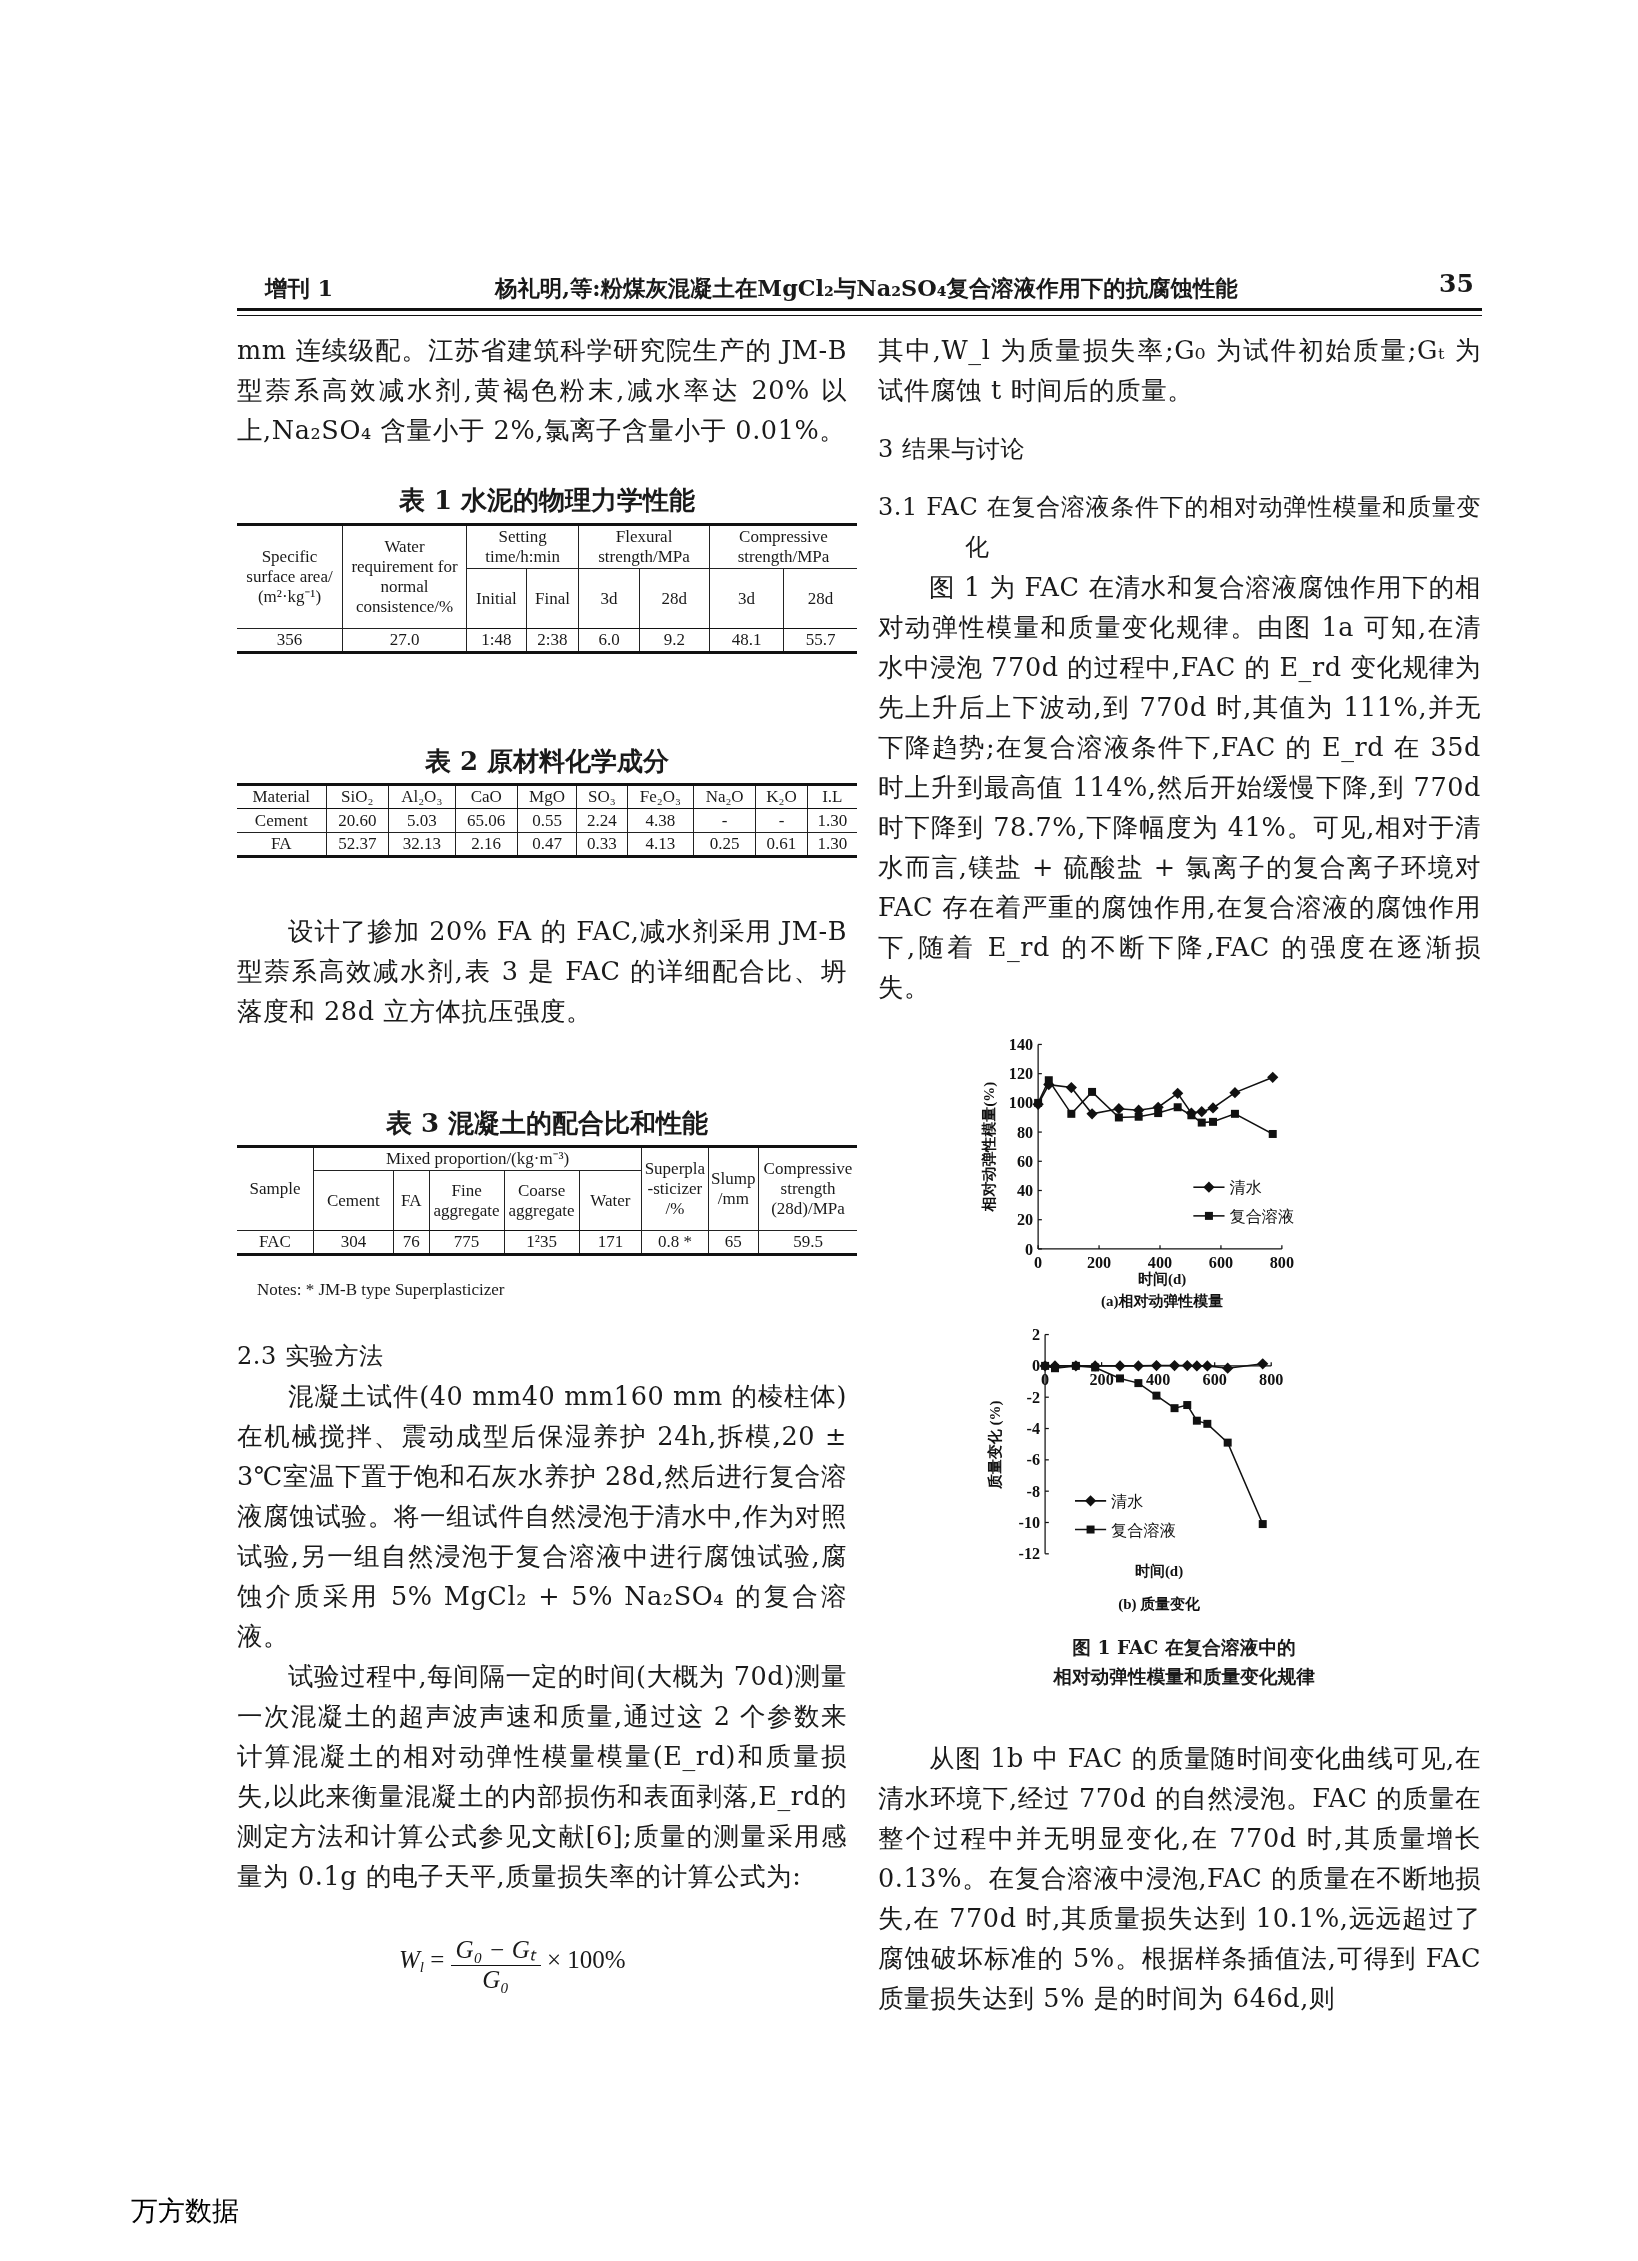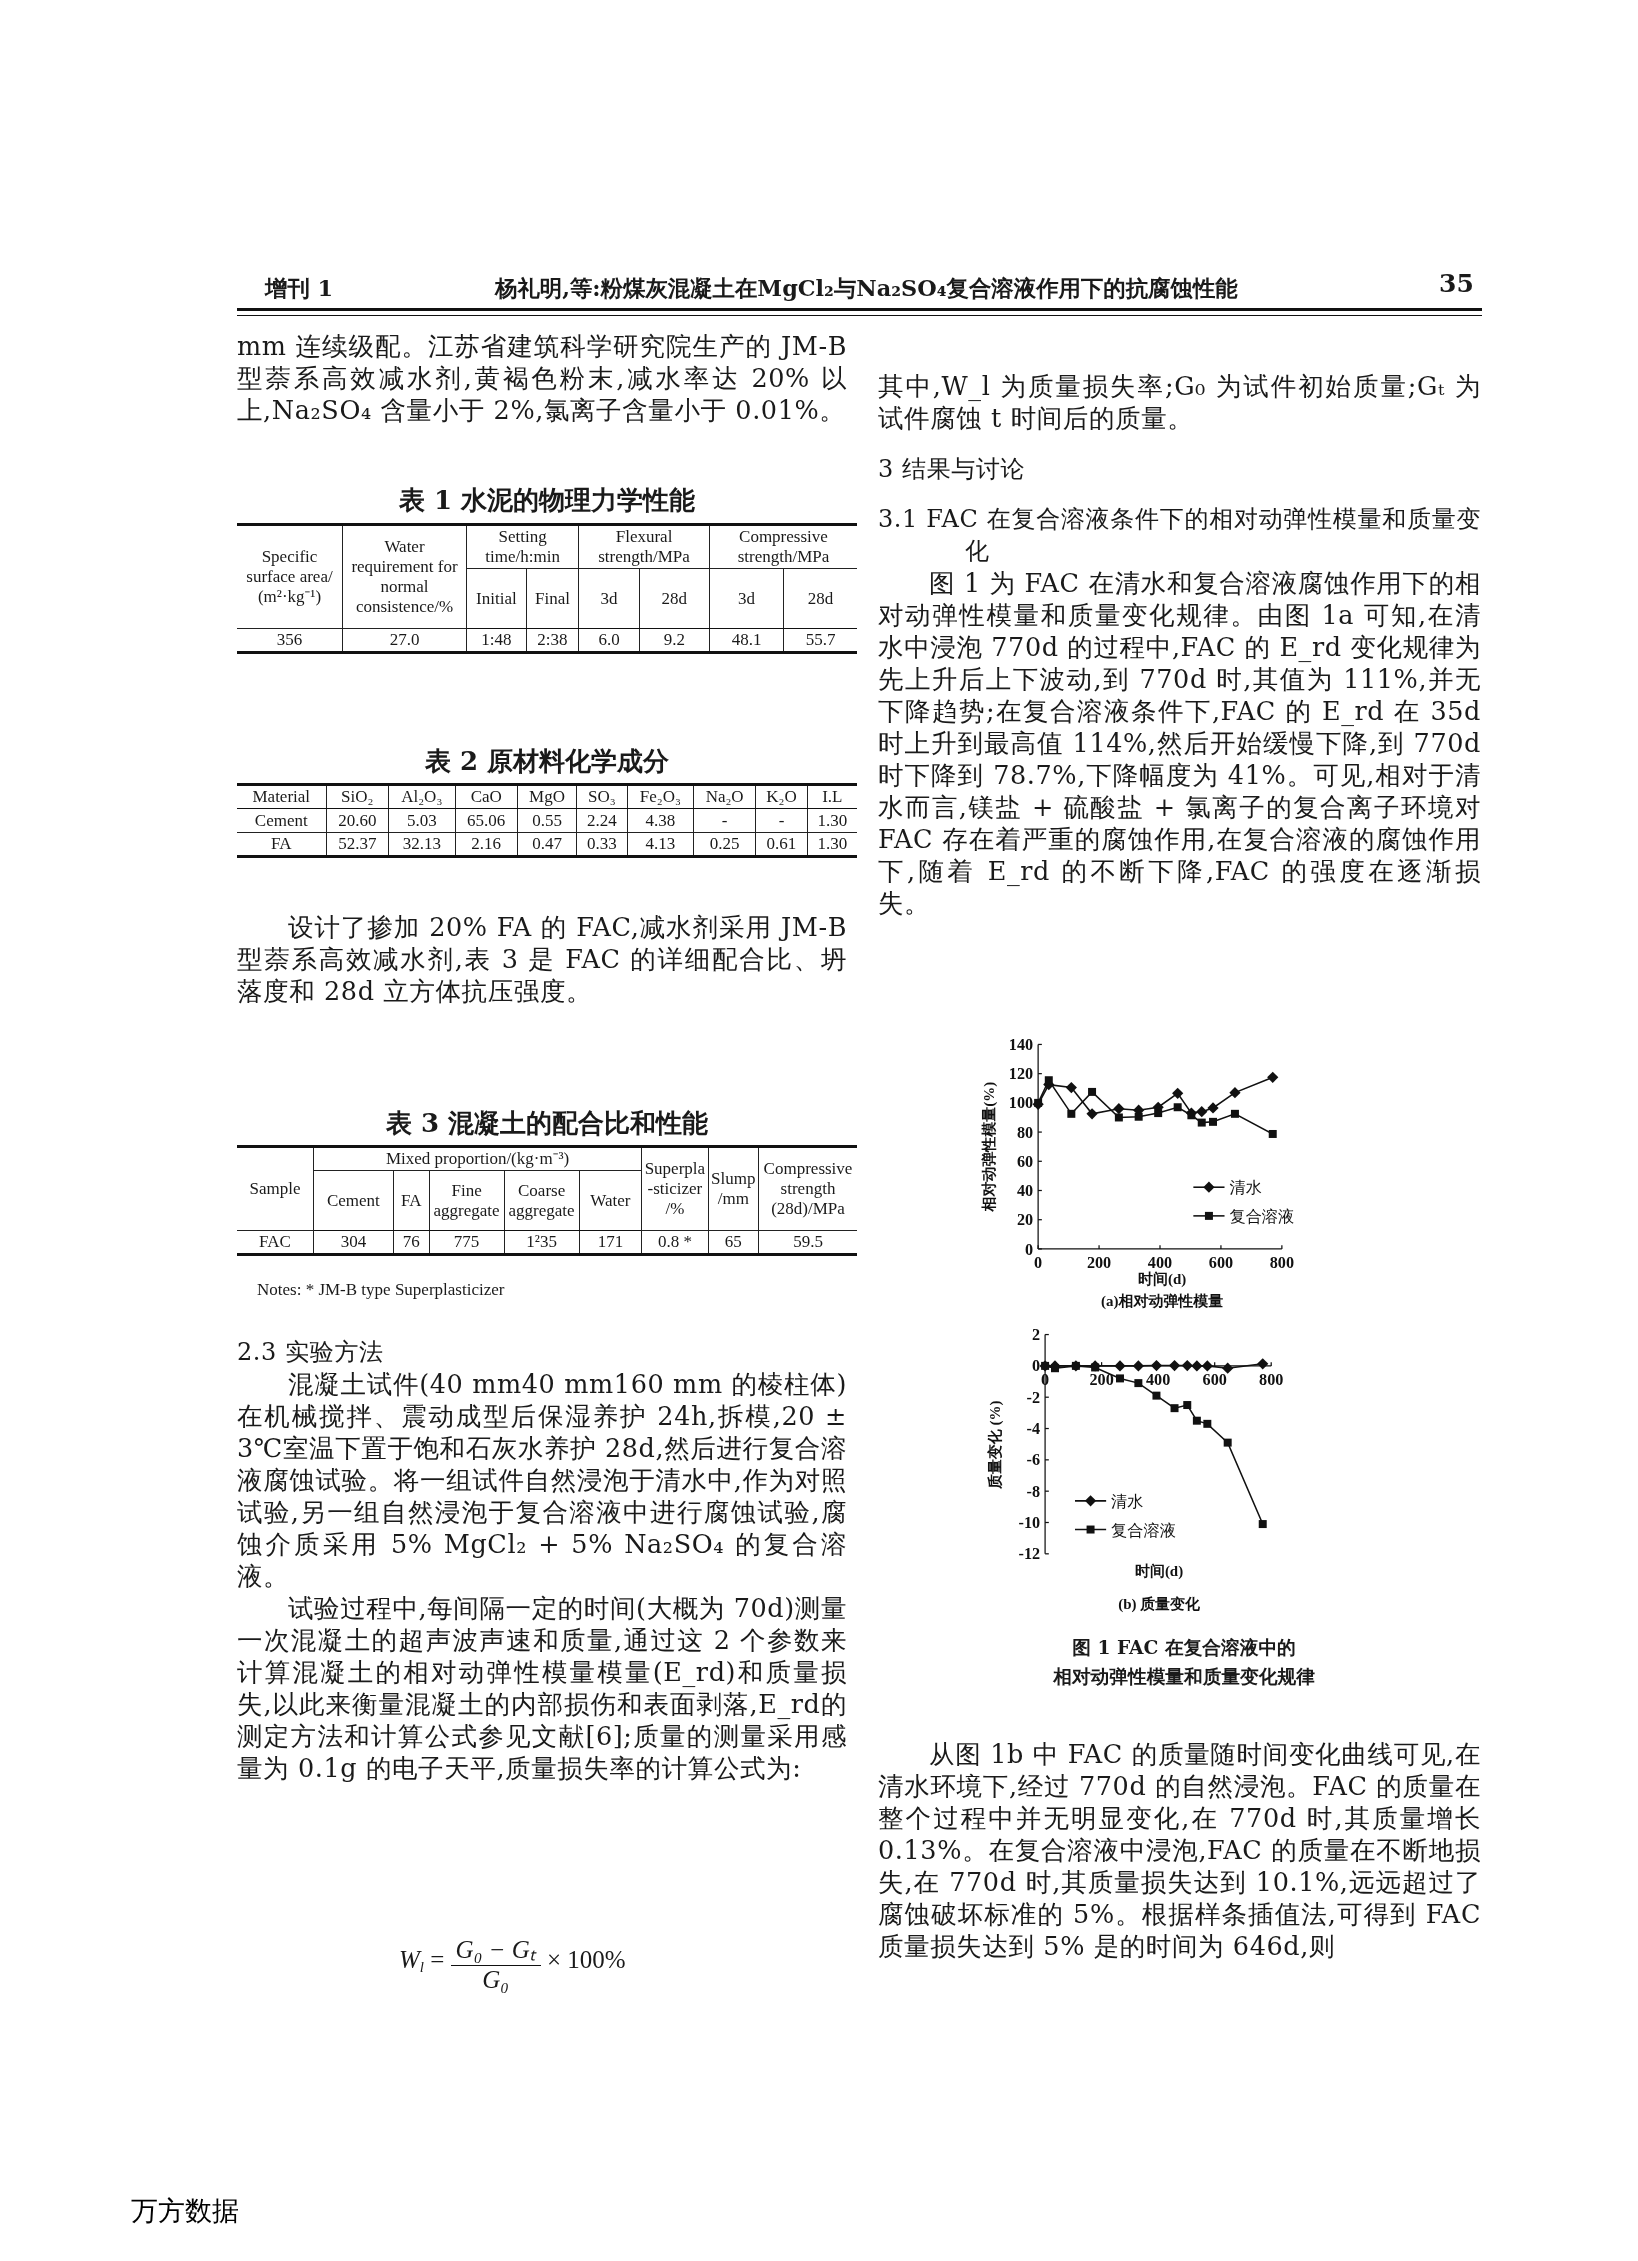--- a/index.html
+++ b/index.html
@@ -2,21 +2,21 @@
 <html style="font-size:10px"><head>
 <meta charset="utf-8">
 <style>
   html, body { margin: 0; padding: 0; background: #ffffff; }
   body { width: 1638px; height: 2261px; position: relative; overflow: hidden;
          font-family: "DejaVu Serif", "Liberation Serif", serif; color: #1a1a1a; }
   .abs { position: absolute; }
   .hdr { font-size: 22.4px; font-weight: bold; }
   .rule { position: absolute; left: 237px; width: 1245px; border-top: 3.7px solid #111; }
   .rule2 { position: absolute; left: 237px; width: 1245px; border-top: 1.2px solid #111; }
-  .col { position: absolute; font-size: 25.5px; line-height: 32px; text-align: justify; letter-spacing: 0.6px; }
+  .col { position: absolute; font-size: 25.5px; line-height: 40px; text-align: justify; letter-spacing: 0.6px; }
   .col p { margin: 0; }
   .ind { text-indent: 2em; }
   .sec { font-weight: normal; font-size: 24px; }
   sub { font-size: 0.6em; vertical-align: -0.25em; line-height: 0; }
   i { font-style: italic; }
   .tcap { position: absolute; font-weight: bold; font-size: 26px; text-align: center; }
   table.tb { position: absolute; border-collapse: collapse; font-family: "Liberation Serif", serif;
              font-size: 17px; text-align: center; border-top: 3.1px solid #111; border-bottom: 3.1px solid #111; }
   table.tb td, table.tb th { border: 1.2px solid #222; font-weight: normal; padding: 1.2px 2.5px; line-height: 20px; }
   table.tb tr:first-child td, table.tb tr:first-child th { border-top: none; }
@@ -164,21 +164,21 @@
 <div class="formula" style="left:399px; top:1931px;">
   <i>W</i><sub><i>l</i></sub>
   <span> = </span>
   <span class="frac">
     <span class="num" style="font-style:italic;">G₀ − Gₜ</span>
     <span style="font-style:italic;">G₀</span>
   </span>
   <span>× 100%</span>
 </div>
 
-<div class="col" style="left:878px; top:330px; width:603px;margin-top:40px;">
+<div class="col" style="left:878px; top:330px; width:603px;">
   <p>其中,W_l 为质量损失率;G₀ 为试件初始质量;Gₜ 为试件腐蚀 t 时间后的质量。</p>
   <p class="sec" style="margin-top:18.7px; margin-bottom:18.7px;">3   结果与讨论</p>
   <p class="sec" style="padding-left:87px; text-indent:-87px;">3.1   FAC 在复合溶液条件下的相对动弹性模量和质量变化</p>
   <p class="ind">图 1 为 FAC 在清水和复合溶液腐蚀作用下的相对动弹性模量和质量变化规律。由图 1a 可知,在清水中浸泡 770d 的过程中,FAC 的 E_rd 变化规律为先上升后上下波动,到 770d 时,其值为 111%,并无下降趋势;在复合溶液条件下,FAC 的 E_rd 在 35d 时上升到最高值 114%,然后开始缓慢下降,到 770d 时下降到 78.7%,下降幅度为 41%。可见,相对于清水而言,镁盐 + 硫酸盐 + 氯离子的复合离子环境对 FAC 存在着严重的腐蚀作用,在复合溶液的腐蚀作用下,随着 E_rd 的不断下降,FAC 的强度在逐渐损失。</p>
 </div>
 
 <svg class="abs" style="left:972px; top:1022px;" width="424" height="293" id="chartA" viewBox="0 0 680 470">
     <line x1="106" y1="364" x2="106" y2="36" stroke="#111" stroke-width="2"></line>
     <line x1="106" y1="364" x2="497" y2="364" stroke="#111" stroke-width="2"></line>
     <line x1="106" y1="364" x2="112" y2="364" stroke="#111" stroke-width="2"></line>

